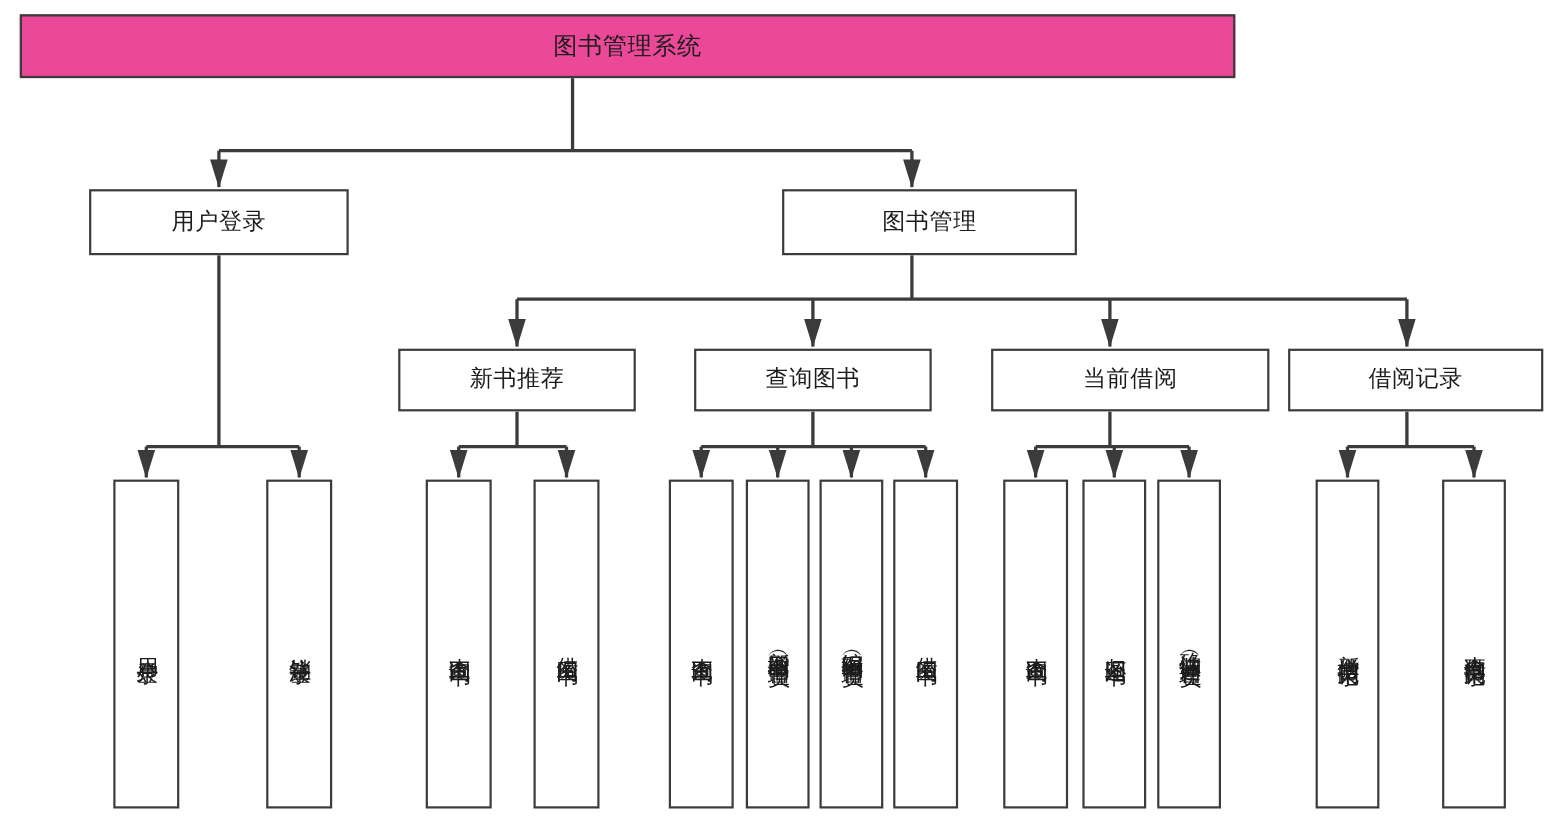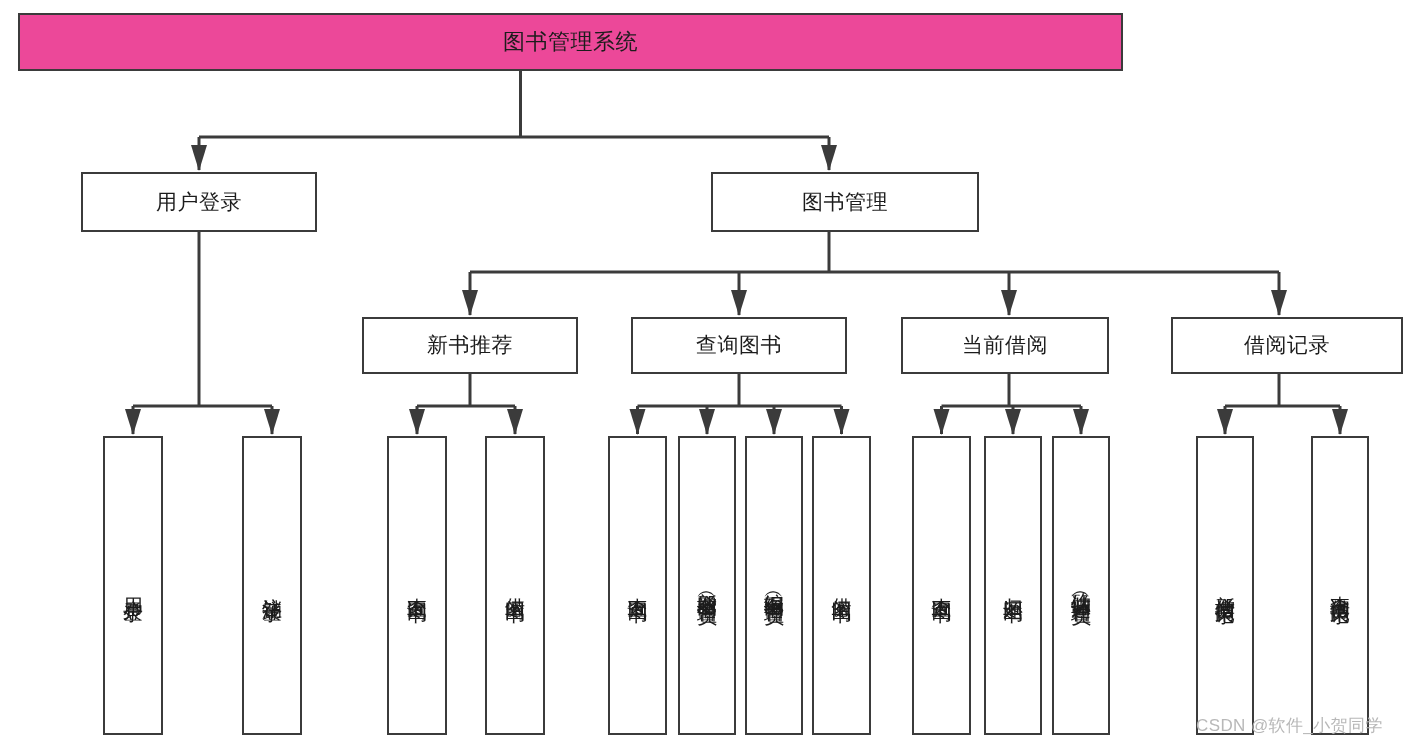--- a/index.html
+++ b/index.html
@@ -131,21 +131,21 @@
       </div>
       <div class="node horizontal" style="left: 711px; top: 172px; width: 268px; height: 60px; border-color: rgb(59, 59, 59); background: rgb(255, 255, 255);">
         <span class="label" style="color: rgb(28, 28, 28);">图书管理</span>
       </div>
       <div class="node horizontal" style="left: 362px; top: 317px; width: 216px; height: 57px; border-color: rgb(59, 59, 59); background: rgb(255, 255, 255);">
         <span class="label" style="color: rgb(28, 28, 28);">新书推荐</span>
       </div>
       <div class="node horizontal" style="left: 631px; top: 317px; width: 216px; height: 57px; border-color: rgb(59, 59, 59); background: rgb(255, 255, 255);">
         <span class="label" style="color: rgb(28, 28, 28);">查询图书</span>
       </div>
-      <div class="node horizontal" style="left: 901px; top: 317px; width: 208px; height: 57px; border-color: rgb(59, 59, 59); background: rgb(255, 255, 255);">
+      <div class="node horizontal" style="left: 901px; top: 317px; width: 253px; height: 57px; border-color: rgb(59, 59, 59); background: rgb(255, 255, 255);">
         <span class="label" style="color: rgb(28, 28, 28);">当前借阅</span>
       </div>
       <div class="node horizontal" style="left: 1171px; top: 317px; width: 232px; height: 57px; border-color: rgb(59, 59, 59); background: rgb(255, 255, 255);">
         <span class="label" style="color: rgb(28, 28, 28);">借阅记录</span>
       </div>
       <div class="node vertical" style="left: 103px; top: 436px; width: 60px; height: 299px; border-color: rgb(59, 59, 59); background: rgb(255, 255, 255);">
         <span class="label" style="color: rgb(28, 28, 28);">用户登录</span>
       </div>
       <div class="node vertical" style="left: 242px; top: 436px; width: 60px; height: 299px; border-color: rgb(59, 59, 59); background: rgb(255, 255, 255);">
         <span class="label" style="color: rgb(28, 28, 28);">注销登录</span>
@@ -177,14 +177,13 @@
       <div class="node vertical" style="left: 1052px; top: 436px; width: 58px; height: 299px; border-color: rgb(59, 59, 59); background: rgb(255, 255, 255);">
         <span class="label" style="color: rgb(28, 28, 28);">确认归还（管理员）</span>
       </div>
       <div class="node vertical" style="left: 1196px; top: 436px; width: 58px; height: 299px; border-color: rgb(59, 59, 59); background: rgb(255, 255, 255);">
         <span class="label" style="color: rgb(28, 28, 28);">新增借阅记录</span>
       </div>
       <div class="node vertical" style="left: 1311px; top: 436px; width: 58px; height: 299px; border-color: rgb(59, 59, 59); background: rgb(255, 255, 255);">
         <span class="label" style="color: rgb(28, 28, 28);">查询借阅记录</span>
       </div>
     </div>
-  <div id="watermark" style="left: 1196px; top: 714px; color: rgb(184, 184, 184);">CSDN @软件_小贺同学</div>
 </div>
 
 </body></html>

